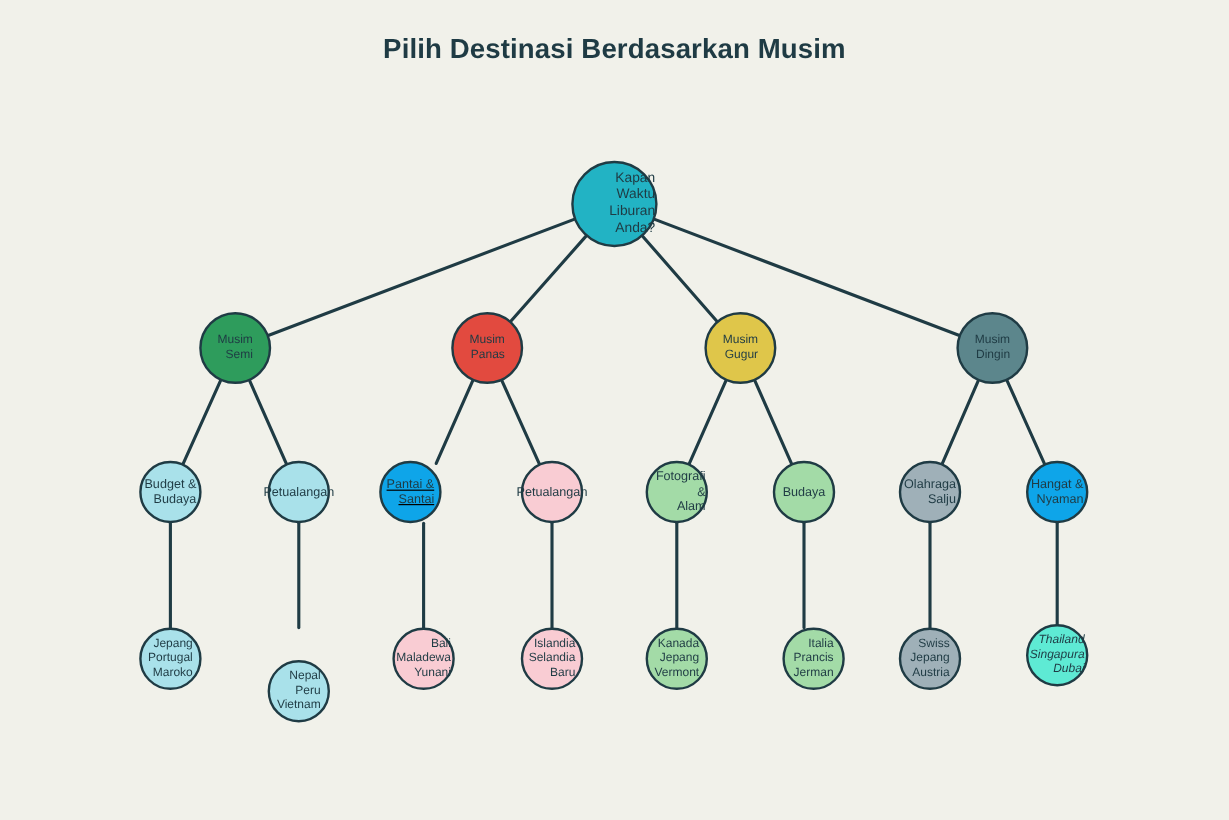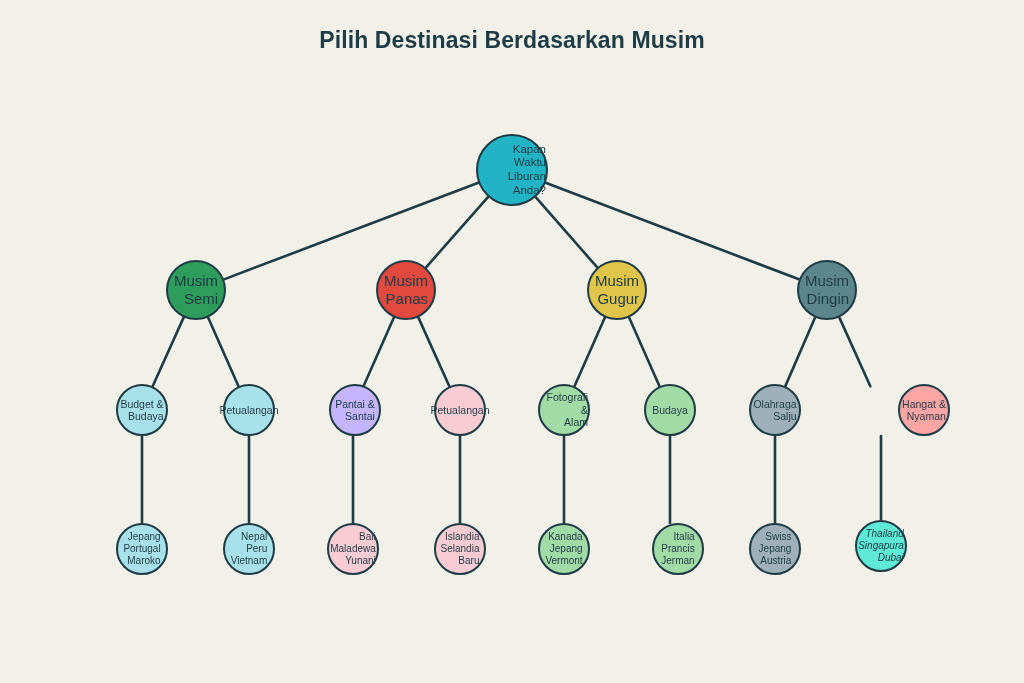--- a/index.html
+++ b/index.html
@@ -53,21 +53,21 @@
     justify-content: center;
     text-align: right;
   }
   .node-label {
     color: #1f3b44;
     line-height: 1.18;
     white-space: pre-line;
     font-family: "Liberation Sans", sans-serif;
   }
   .lvl0 .node-label { font-size: 11.5px; }
-  .lvl1 .node-label { font-size: 15px; }
+  .lvl1 .node-label { font-size: 10px; }
   .lvl2 .node-label { font-size: 10.5px; }
   .lvl3 .node-label { font-size: 10px; }
 </style>
 </head>
 <body>
 
 <div id="stage">
 
   <div id="page-title">Pilih Destinasi Berdasarkan Musim</div>
 
@@ -115,48 +115,48 @@
         <span class="node-label">Musim
 Dingin</span>
       </div>
       <div class="node lvl2" style="left: 116px; top: 384px; width: 52px; height: 52px; background: rgb(169, 225, 234);">
         <span class="node-label">Budget &amp;
 Budaya</span>
       </div>
       <div class="node lvl2" style="left: 223px; top: 384px; width: 52px; height: 52px; background: rgb(169, 225, 234);">
         <span class="node-label">Petualangan</span>
       </div>
-      <div class="node lvl2" style="left: 329px; top: 384px; width: 52px; height: 52px; background: #c4b5fd;">
+      <div class="node lvl2" style="left: 316px; top: 384px; width: 52px; height: 52px; background: #0ea5e9; text-decoration: underline;">
         <span class="node-label">Pantai &amp;
 Santai</span>
       </div>
       <div class="node lvl2" style="left: 434px; top: 384px; width: 52px; height: 52px; background: rgb(249, 204, 211);">
         <span class="node-label">Petualangan</span>
       </div>
       <div class="node lvl2" style="left: 538px; top: 384px; width: 52px; height: 52px; background: rgb(163, 219, 167);">
         <span class="node-label">Fotografi &amp;
 Alam</span>
       </div>
       <div class="node lvl2" style="left: 644px; top: 384px; width: 52px; height: 52px; background: rgb(163, 219, 167);">
         <span class="node-label">Budaya</span>
       </div>
       <div class="node lvl2" style="left: 749px; top: 384px; width: 52px; height: 52px; background: rgb(159, 176, 184);">
         <span class="node-label">Olahraga
 Salju</span>
       </div>
-      <div class="node lvl2" style="left: 898px; top: 384px; width: 52px; height: 52px; background: #fca5a5;">
+      <div class="node lvl2" style="left: 855px; top: 384px; width: 52px; height: 52px; background: #0ea5e9;">
         <span class="node-label">Hangat &amp;
 Nyaman</span>
       </div>
       <div class="node lvl3" style="left: 116px; top: 523px; width: 52px; height: 52px; background: rgb(169, 225, 234);">
         <span class="node-label">Jepang
 Portugal
 Maroko</span>
       </div>
-      <div class="node lvl3" style="left: 223px; top: 523px; width: 52px; height: 52px; background: rgb(169, 225, 234);">
+      <div class="node lvl3" style="left: 223px; top: 550px; width: 52px; height: 52px; background: rgb(169, 225, 234);">
         <span class="node-label">Nepal
 Peru
 Vietnam</span>
       </div>
       <div class="node lvl3" style="left: 327px; top: 523px; width: 52px; height: 52px; background: rgb(249, 204, 211);">
         <span class="node-label">Bali
 Maladewa
 Yunani</span>
       </div>
       <div class="node lvl3" style="left: 434px; top: 523px; width: 52px; height: 52px; background: rgb(249, 204, 211);">

